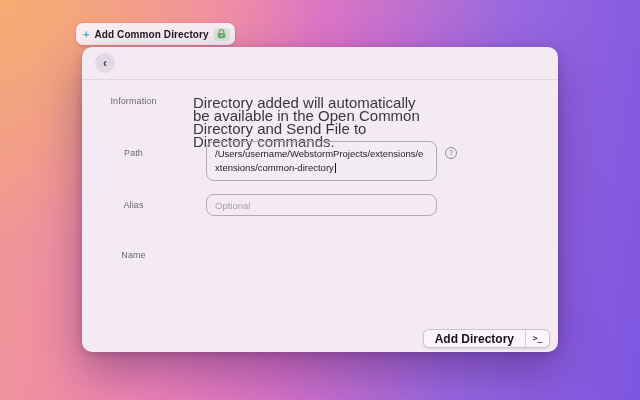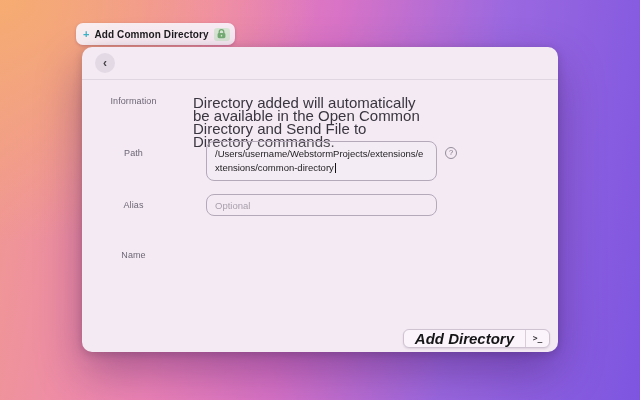--- a/index.html
+++ b/index.html
@@ -86,21 +86,21 @@
 
   
   .btn-group {
     position: absolute; right: 8px; bottom: 4px; height: 19px;
     display: flex; align-items: stretch;
     background: #fbf5fb; border: 1px solid #cfc3d2; border-radius: 6px;
     overflow: hidden; box-shadow: 0 1px 2px rgba(60,30,70,0.12);
   }
   .btn-main {
     display: flex; align-items: center; padding: 0 11px;
-    font-size: 15px; font-weight: 600; color: #151517; font-style: italic;
+    font-size: 12px; font-weight: 600; color: #151517;
   }
   .btn-divider { width: 1px; background: #d9cdda; }
   .btn-term {
     display: flex; align-items: center; justify-content: center; width: 23px;
     font-family: "DejaVu Sans Mono", monospace; font-size: 8px; font-weight: 700; color: #37353a;
   }
 </style>
 </head>
 <body>
 

